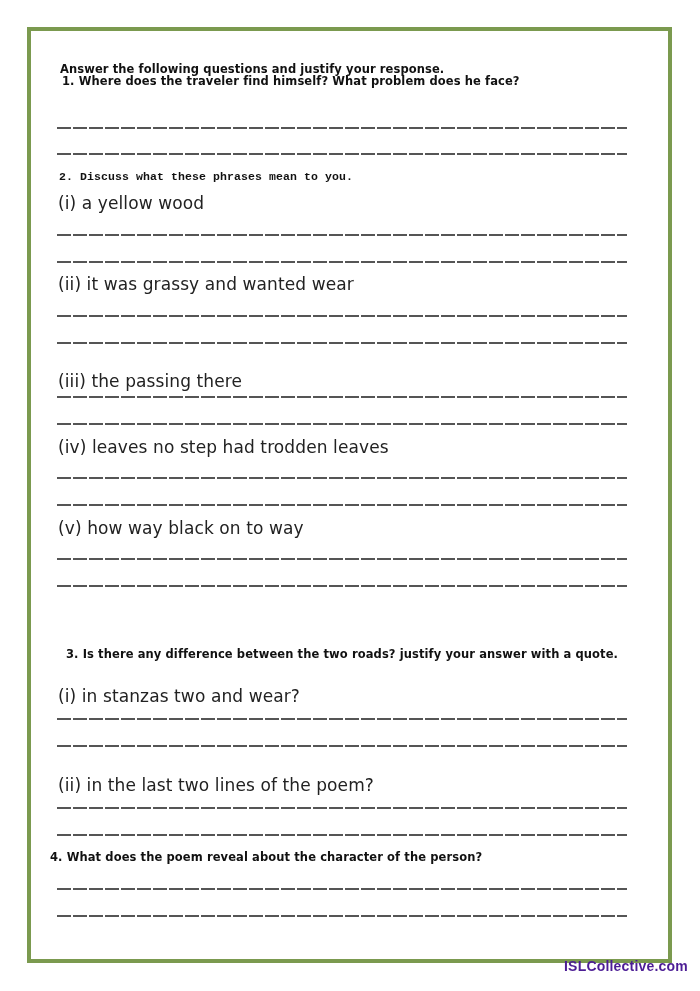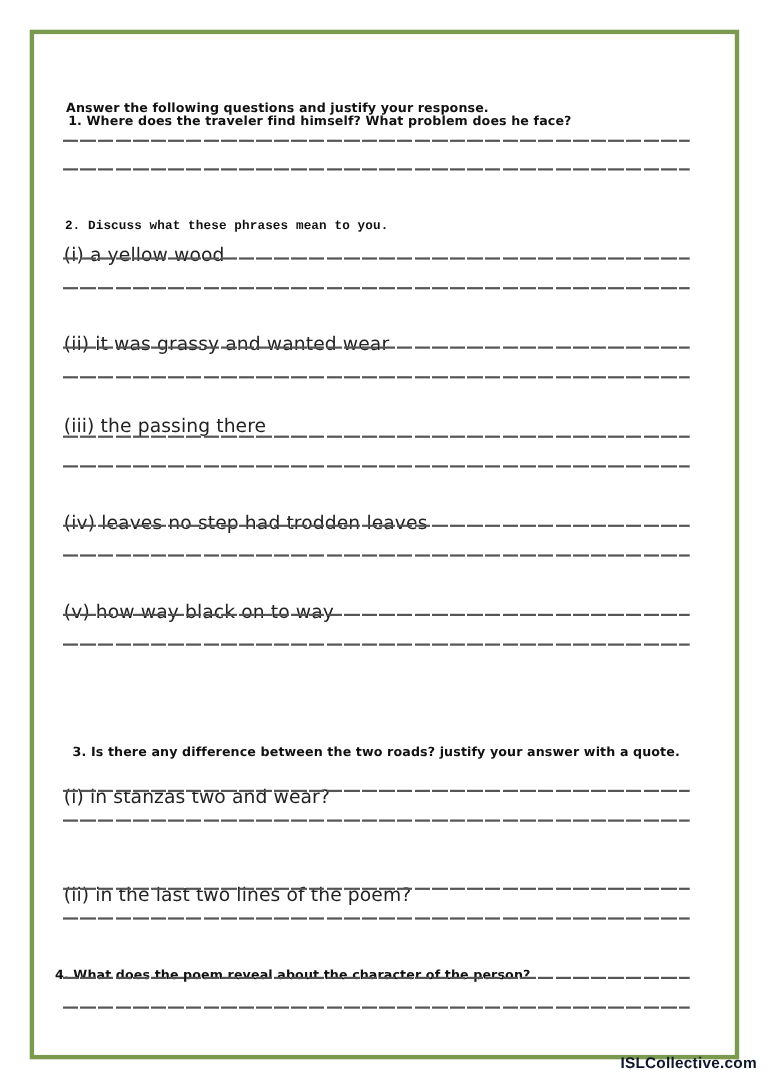--- a/index.html
+++ b/index.html
@@ -1,26 +1,26 @@
 <!DOCTYPE html>
 <html><head>
 <meta charset="utf-8">
 <style>
   html, body { margin: 0; padding: 0; background: #ffffff; }
   body { width: 700px; height: 991px; position: relative; overflow: hidden;
          font-family: "DejaVu Sans", sans-serif; color: #111; }
   .frame { position: absolute; left: 27px; top: 27px; width: 637px; height: 928px;
            border: 4px solid #7b9a4f; box-sizing: content-box; }
-  .txt { position: absolute; white-space: nowrap; font-size: 12px; line-height: 14px; letter-spacing: 0.1px; margin-top: 29px; }
+  .txt { position: absolute; white-space: nowrap; font-size: 12px; line-height: 14px; letter-spacing: 0.1px; }
   .bold { font-weight: bold; font-size: 11.5px; }
   .reg { font-weight: normal; font-size: 17px; color: #222; }
   .answer-line { position: absolute; left: 57px; width: 570px; height: 2px;
           background: repeating-linear-gradient(90deg, #555 0 14px, transparent 14px 16px); }
   .watermark { position: absolute; left: 564px; top: 958px; font-size: 14px; font-weight: bold;
-               color: #0f172a; font-family: "Liberation Sans", sans-serif; letter-spacing: 0.2px; }
+               color: #4c1d95; font-family: "Liberation Sans", sans-serif; letter-spacing: 0.2px; }
 </style>
 </head>
 <body>
 
 <div class="frame"></div>
 
 <div class="txt bold" style="left:60px; top:62px;">Answer the following questions and justify your response.</div>
 
 <div class="txt bold" style="left:62px; top:74px;">1.  Where does the traveler find himself? What problem does he face?</div>
 <div class="answer-line" style="top:127px;"></div>
@@ -29,21 +29,21 @@
 <div class="txt bold" style="left:59px; top:170px;font-family:Liberation Mono, monospace;">2. Discuss what these phrases mean to you.</div>
 
 <div class="txt reg" style="left:58px; top:196px;"> (i) a yellow wood</div>
 <div class="answer-line" style="top:234px;"></div>
 <div class="answer-line" style="top:261px;"></div>
 
 <div class="txt reg" style="left:58px; top:277px;">(ii) it was grassy and wanted wear</div>
 <div class="answer-line" style="top:315px;"></div>
 <div class="answer-line" style="top:342px;"></div>
 
-<div class="txt reg" style="left:58px; top:352px;">(iii) the passing there</div>
+<div class="txt reg" style="left:58px; top:374px;">(iii) the passing there</div>
 <div class="answer-line" style="top:396px;"></div>
 <div class="answer-line" style="top:423px;"></div>
 
 <div class="txt reg" style="left:58px; top:440px;">(iv) leaves no step had trodden leaves</div>
 <div class="answer-line" style="top:477px;"></div>
 <div class="answer-line" style="top:504px;"></div>
 
 <div class="txt reg" style="left:58px; top:521px;">(v) how way black on to way</div>
 <div class="answer-line" style="top:558px;"></div>
 <div class="answer-line" style="top:585px;"></div>

